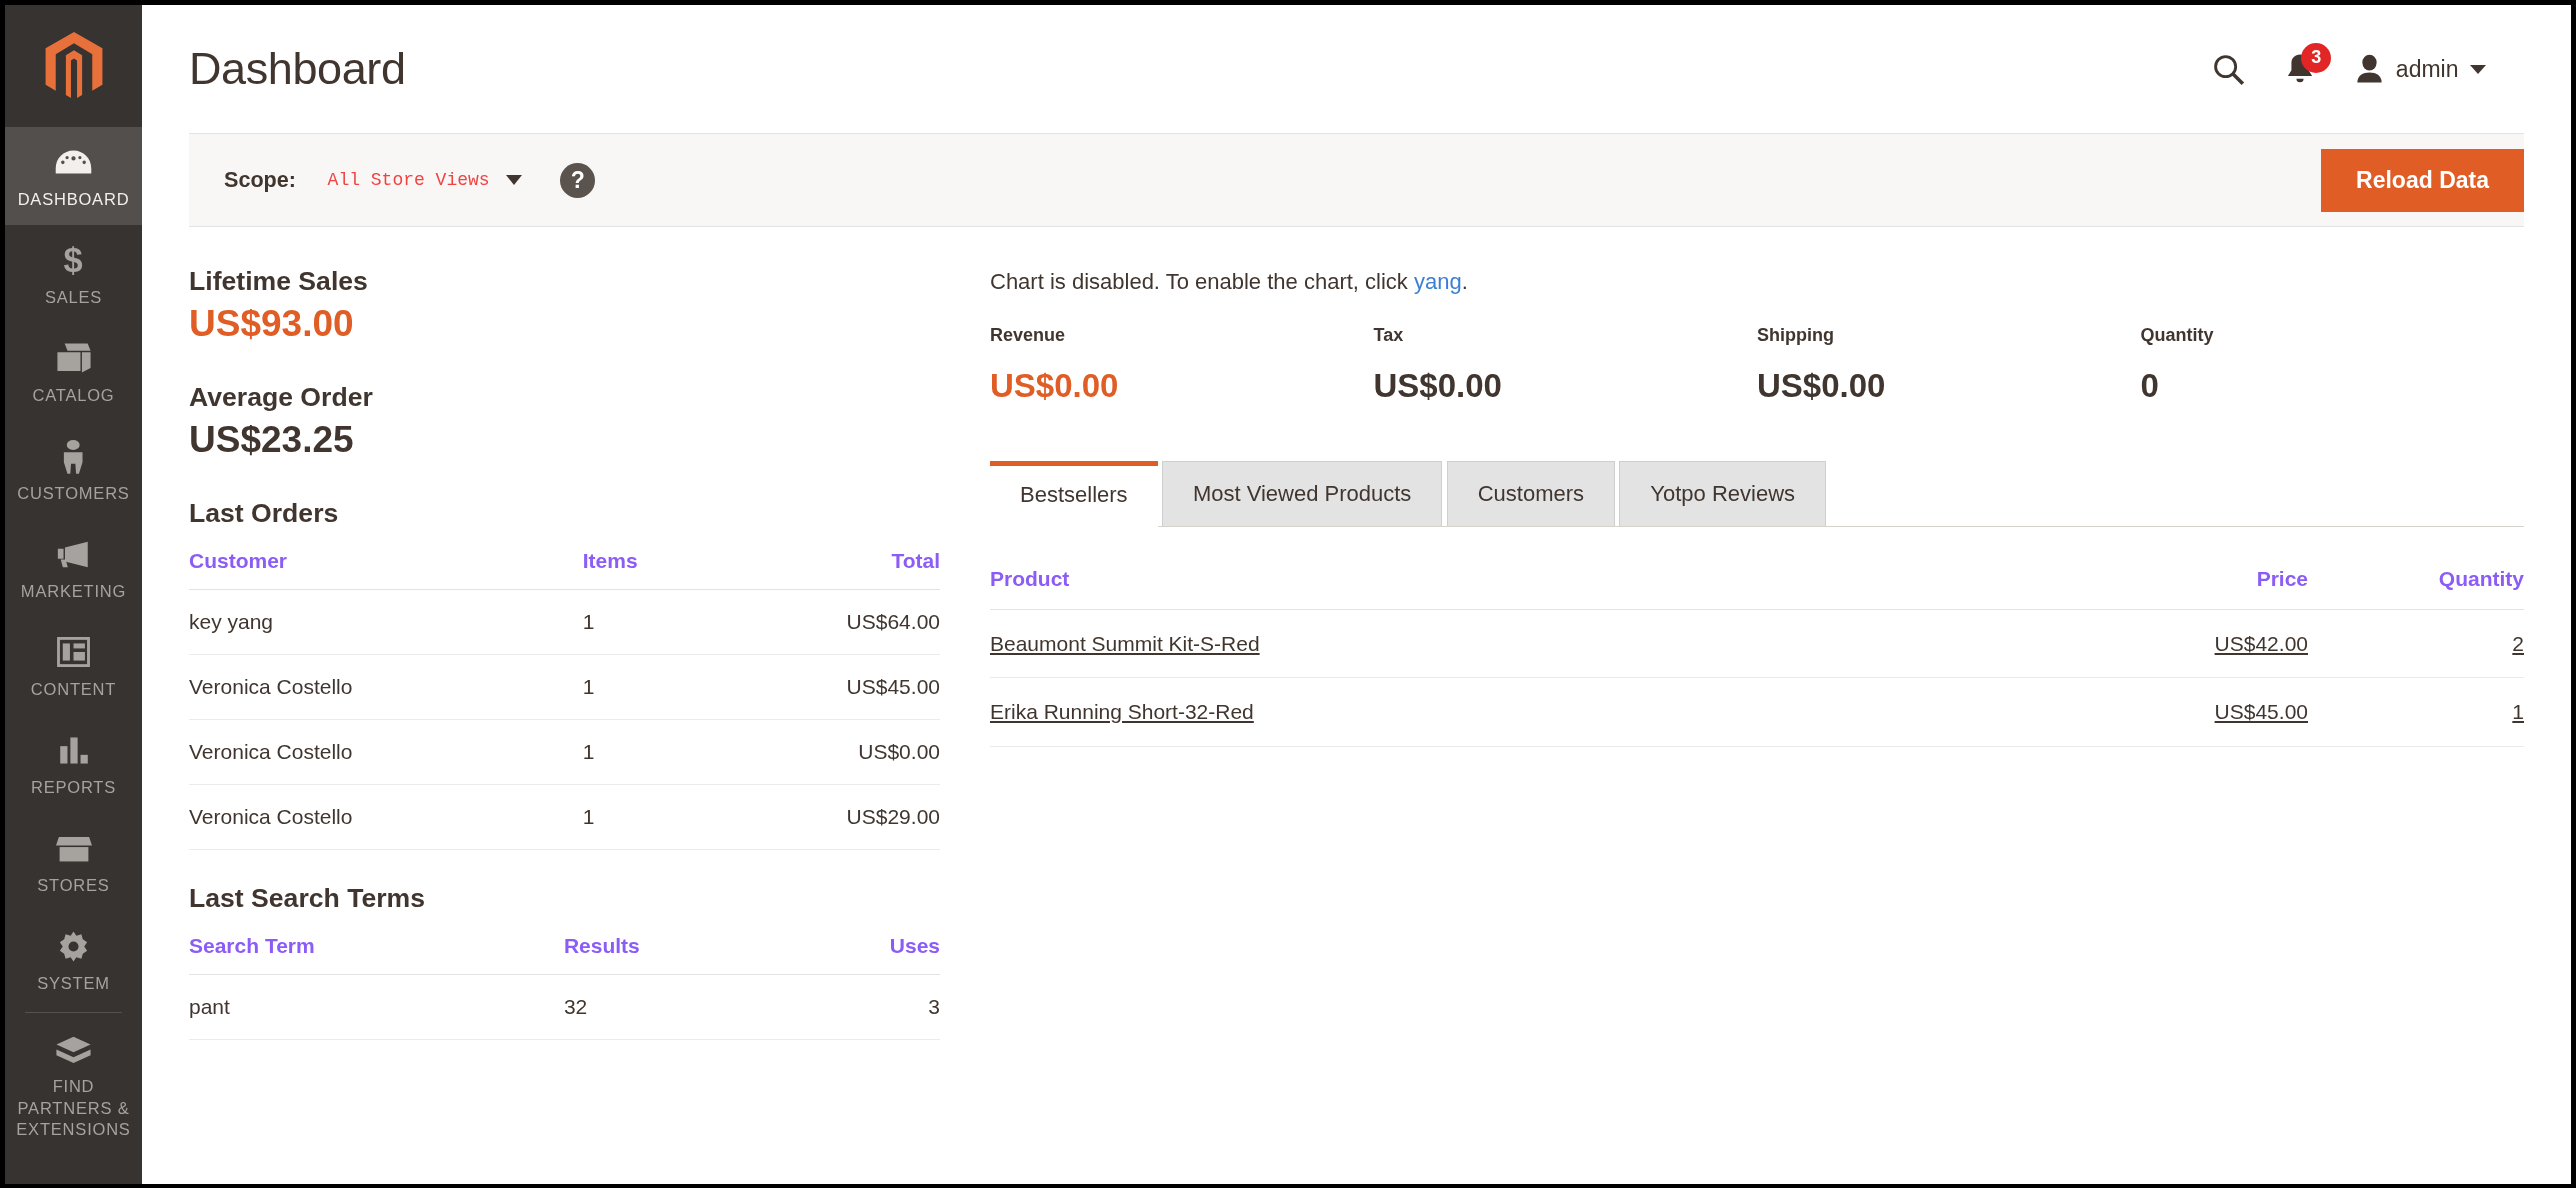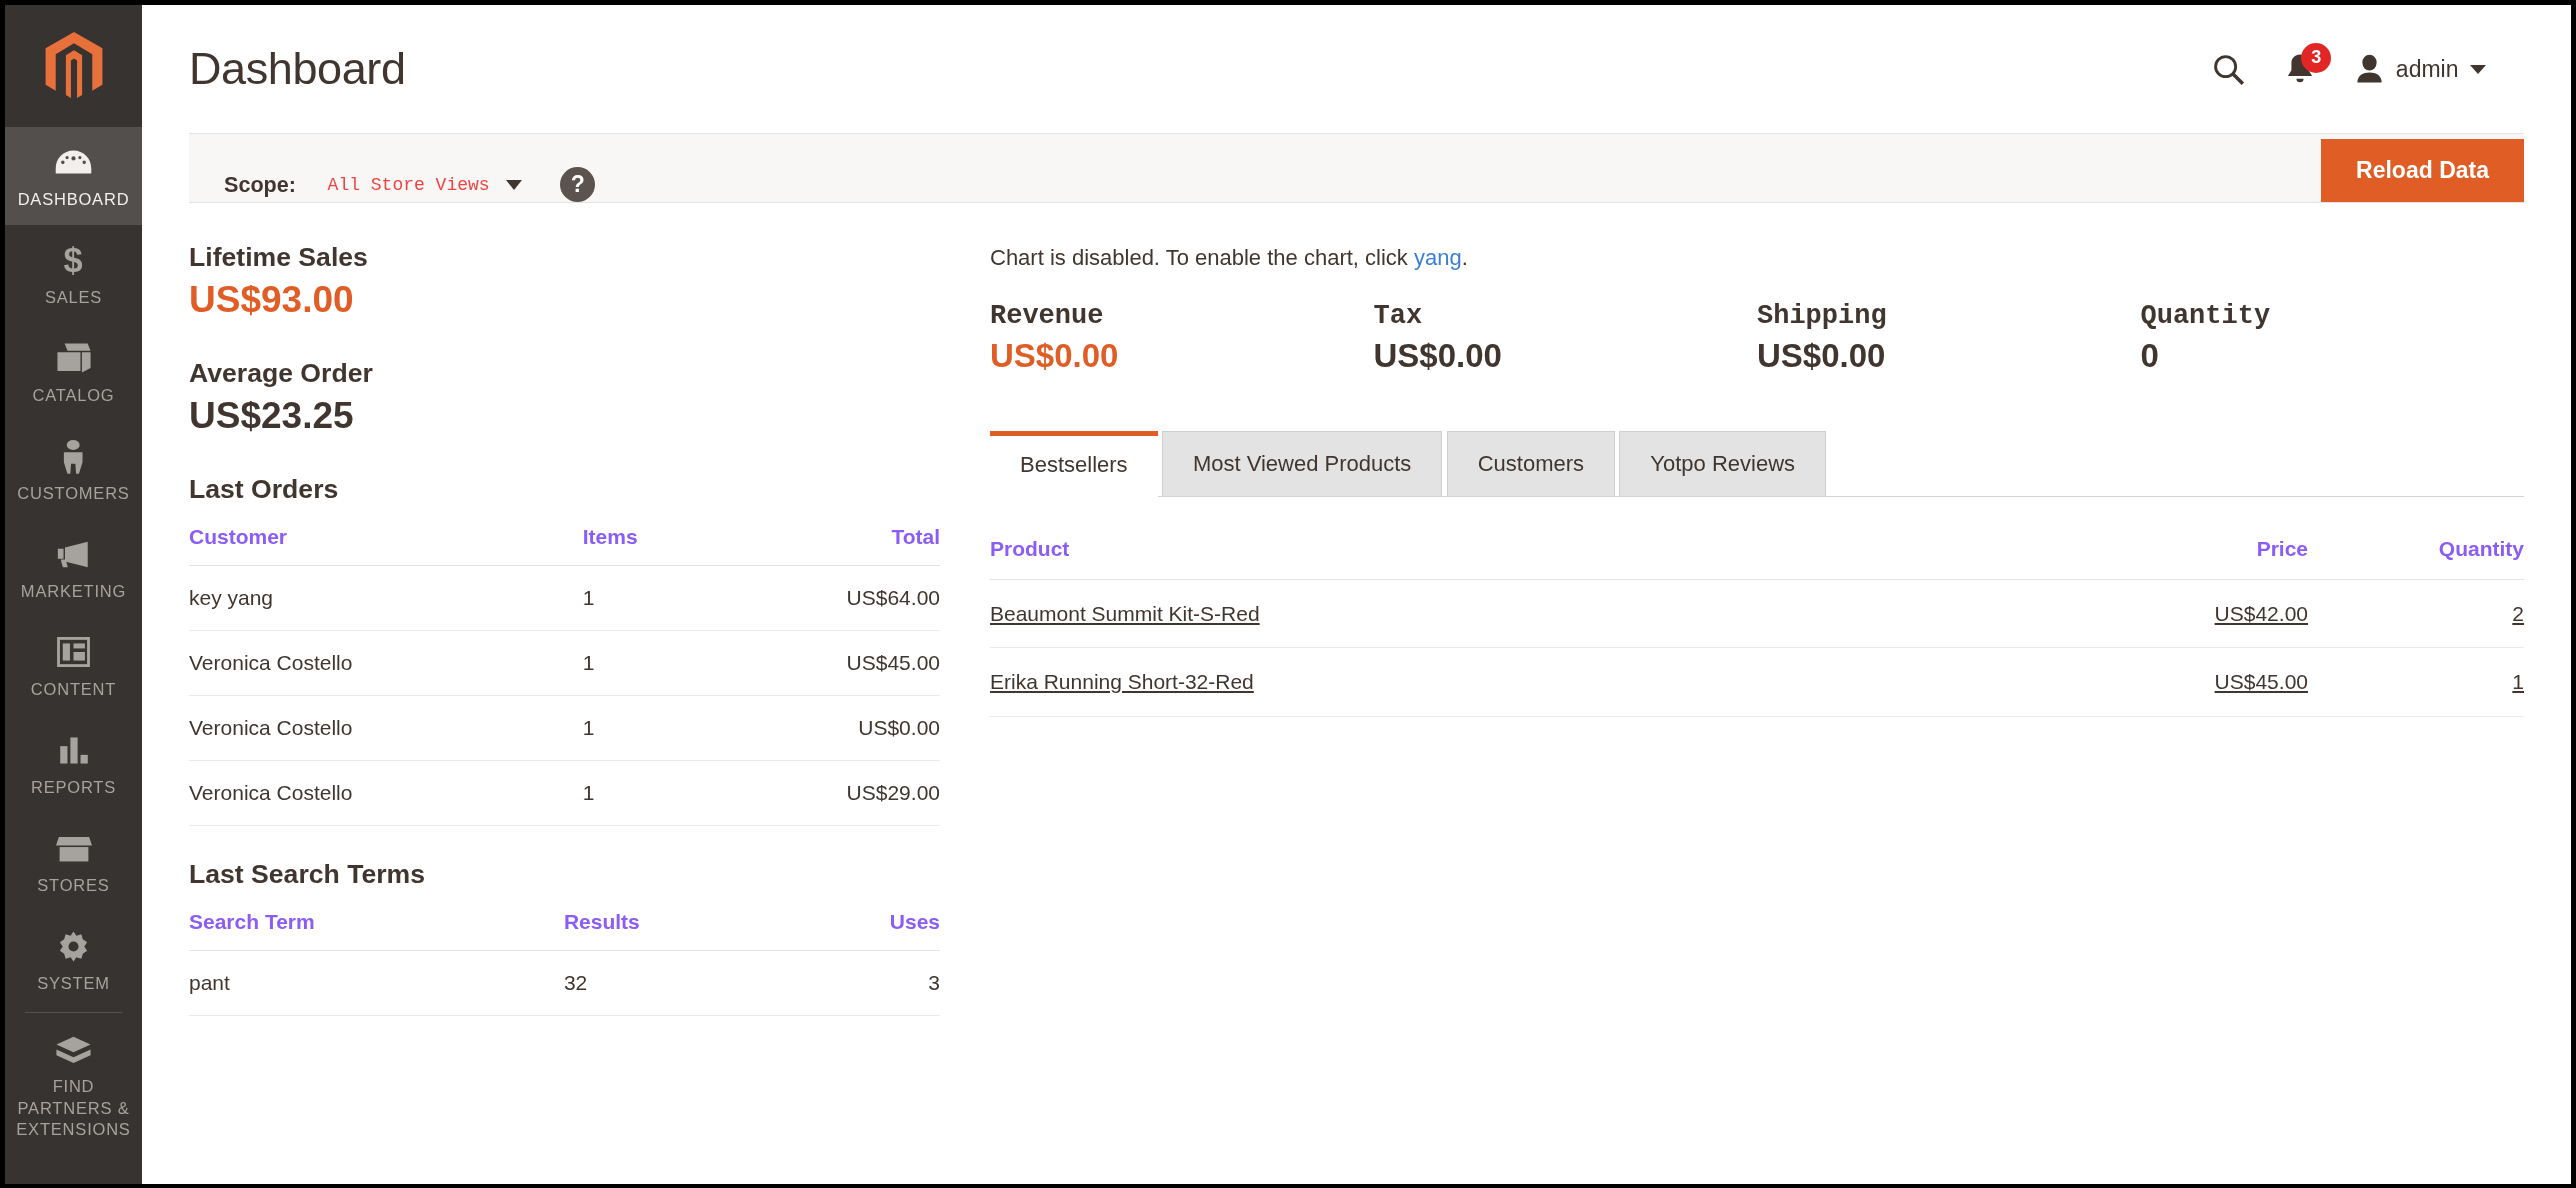--- a/index.html
+++ b/index.html
@@ -156,23 +156,23 @@
     flex: 1 1 auto;
     padding: 0 47px 0 47px;
     min-height: 0;
   }
 
   
   .scope-bar {
     background: #f8f7f5;
     border-top: 0.7px solid #e3e3e3;
     border-bottom: 0.7px solid #e3e3e3;
-    height: 70px;
-    display: flex;
-    align-items: flex-end;
+    height: 94px;
+    display: flex;
+    align-items: center;
     justify-content: space-between;
     padding: 0 0 0 35px;
   }
 
   .scope-left { display: flex; align-items: center; gap: 21.6px; }
   .scope-label {
     font-size: 21.6px;
     font-weight: bold;
     color: #41362f;
     font-family: "Liberation Sans", sans-serif;
@@ -279,25 +279,25 @@
     padding-top: 2.9px;
   }
   .chart-note a { color: #3b7fd4; text-decoration: none; cursor: pointer; }
 
   .stats-row {
     display: flex;
     margin-top: 30px;
   }
   .stat { flex: 1 1 0; }
   .stat-label {
-    font-size: 27px;
-    font-weight: bold;
-    color: #41362f;
-    font-family: Liberation Mono, monospace;
-    margin-bottom: 6px;
+    font-size: 18px;
+    font-weight: bold;
+    color: #41362f;
+    font-family: Liberation Sans, sans-serif;
+    margin-bottom: 21px;
   }
   .stat-value {
     font-size: 33px;
     font-weight: bold;
     color: #41362f;
     font-family: "Liberation Sans", sans-serif;
   }
   .stat-value.accent { color: #e05d25; }
 
   

